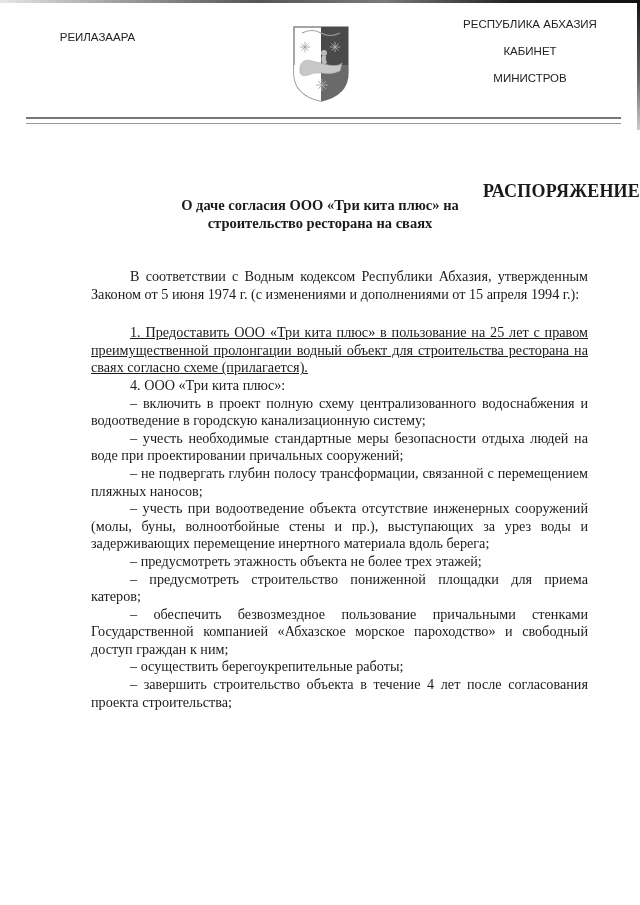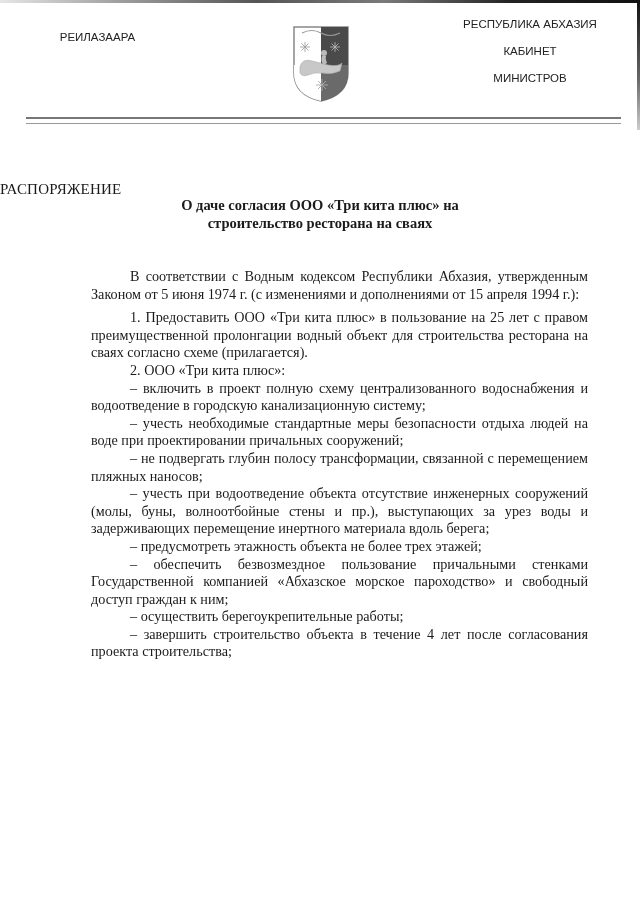--- a/index.html
+++ b/index.html
@@ -11,27 +11,27 @@
       background: linear-gradient(to right, #e6e6e6 0%, #9a9a9a 20%, #555 40%, #7a7a7a 60%, #222 80%, #111 100%); }
     .rightedge { position: absolute; right: 0; top: 0; width: 3px; height: 130px;
       background: linear-gradient(to bottom, #111 0%, #666 60%, #ccc 100%); }
     .hdr-col { position: absolute; font-family: "Liberation Sans", sans-serif; font-size: 11.5px; color: #222; text-align: center; }
     .hdr-left { left: 20px; top: 30px; width: 155px; }
     .hdr-right { left: 450px; top: 17px; width: 160px; }
     .hdr-col div { height: 27px; line-height: 14px; }
     .emblem { position: absolute; left: 292px; top: 25px; width: 58px; height: 78px; }
     .rule { position: absolute; left: 26px; top: 117px; width: 595px; height: 4px;
       border-top: 2px solid #777; border-bottom: 1px solid #999; }
-    .title { position: absolute; left: 0; width: 640px; top: 181px; text-align: left;
-      font-weight: normal; font-size: 15px; letter-spacing: 0.2px; }
+    .title { position: absolute; left: 0; width: 640px; top: 181px; text-align: right;
+      font-weight: bold; font-size: 18px; letter-spacing: 0.2px; }
     .subtitle { position: absolute; left: 0; width: 640px; top: 196px; text-align: center;
       font-weight: bold; font-size: 14.5px; line-height: 18px; }
     .body { position: absolute; left: 91px; width: 497px; top: 268px; font-size: 14.2px; line-height: 17.6px; }
     .body p { margin: 0; text-align: justify; text-indent: 39px; }
-    .body p.gap { margin-top: 6px; }
+    .body p.gap { margin-top: 21px; text-decoration: underline; }
   </style>
 </head>
 <body>
 
 <div class="topedge"></div>
 <div class="rightedge"></div>
 
 <div class="hdr-col hdr-left">
   <div>РЕИЛАЗААРА</div>
 </div>
@@ -76,22 +76,23 @@
 <div class="title">РАСПОРЯЖЕНИЕ</div>
 
 <div class="subtitle">
   <div>О даче согласия ООО «Три кита плюс» на</div>
   <div>строительство ресторана на сваях</div>
 </div>
 
 <div class="body">
   <p>В соответствии с Водным кодексом Республики Абхазия, утвержденным Законом от 5 июня 1974 г. (с изменениями и дополнениями от 15 апреля 1994 г.):</p>
   <p class="gap">1. Предоставить ООО «Три кита плюс» в пользование на 25 лет с правом преимущественной пролонгации водный объект для строительства ресторана на сваях согласно схеме (прилагается).</p>
-  <p>2. ООО «Три кита плюс»:</p>
+  <p>4. ООО «Три кита плюс»:</p>
   <p>– включить в проект полную схему централизованного водоснабжения и водоотведение в городскую канализационную систему;</p>
   <p>– учесть необходимые стандартные меры безопасности отдыха людей на воде при проектировании причальных сооружений;</p>
   <p>– не подвергать глубин полосу трансформации, связанной с перемещением пляжных наносов;</p>
   <p>– учесть при водоотведение объекта отсутствие инженерных сооружений (молы, буны, волноотбойные стены и пр.), выступающих за урез воды и задерживающих перемещение инертного материала вдоль берега;</p>
   <p>– предусмотреть этажность объекта не более трех этажей;</p>
+  <p>– предусмотреть строительство пониженной площадки для приема катеров;</p>
   <p>– обеспечить безвозмездное пользование причальными стенками Государственной компанией «Абхазское морское пароходство» и свободный доступ граждан к ним;</p>
   <p>– осуществить берегоукрепительные работы;</p>
   <p>– завершить строительство объекта в течение 4 лет после согласования проекта строительства;</p>
 </div>
 
 </body></html>

